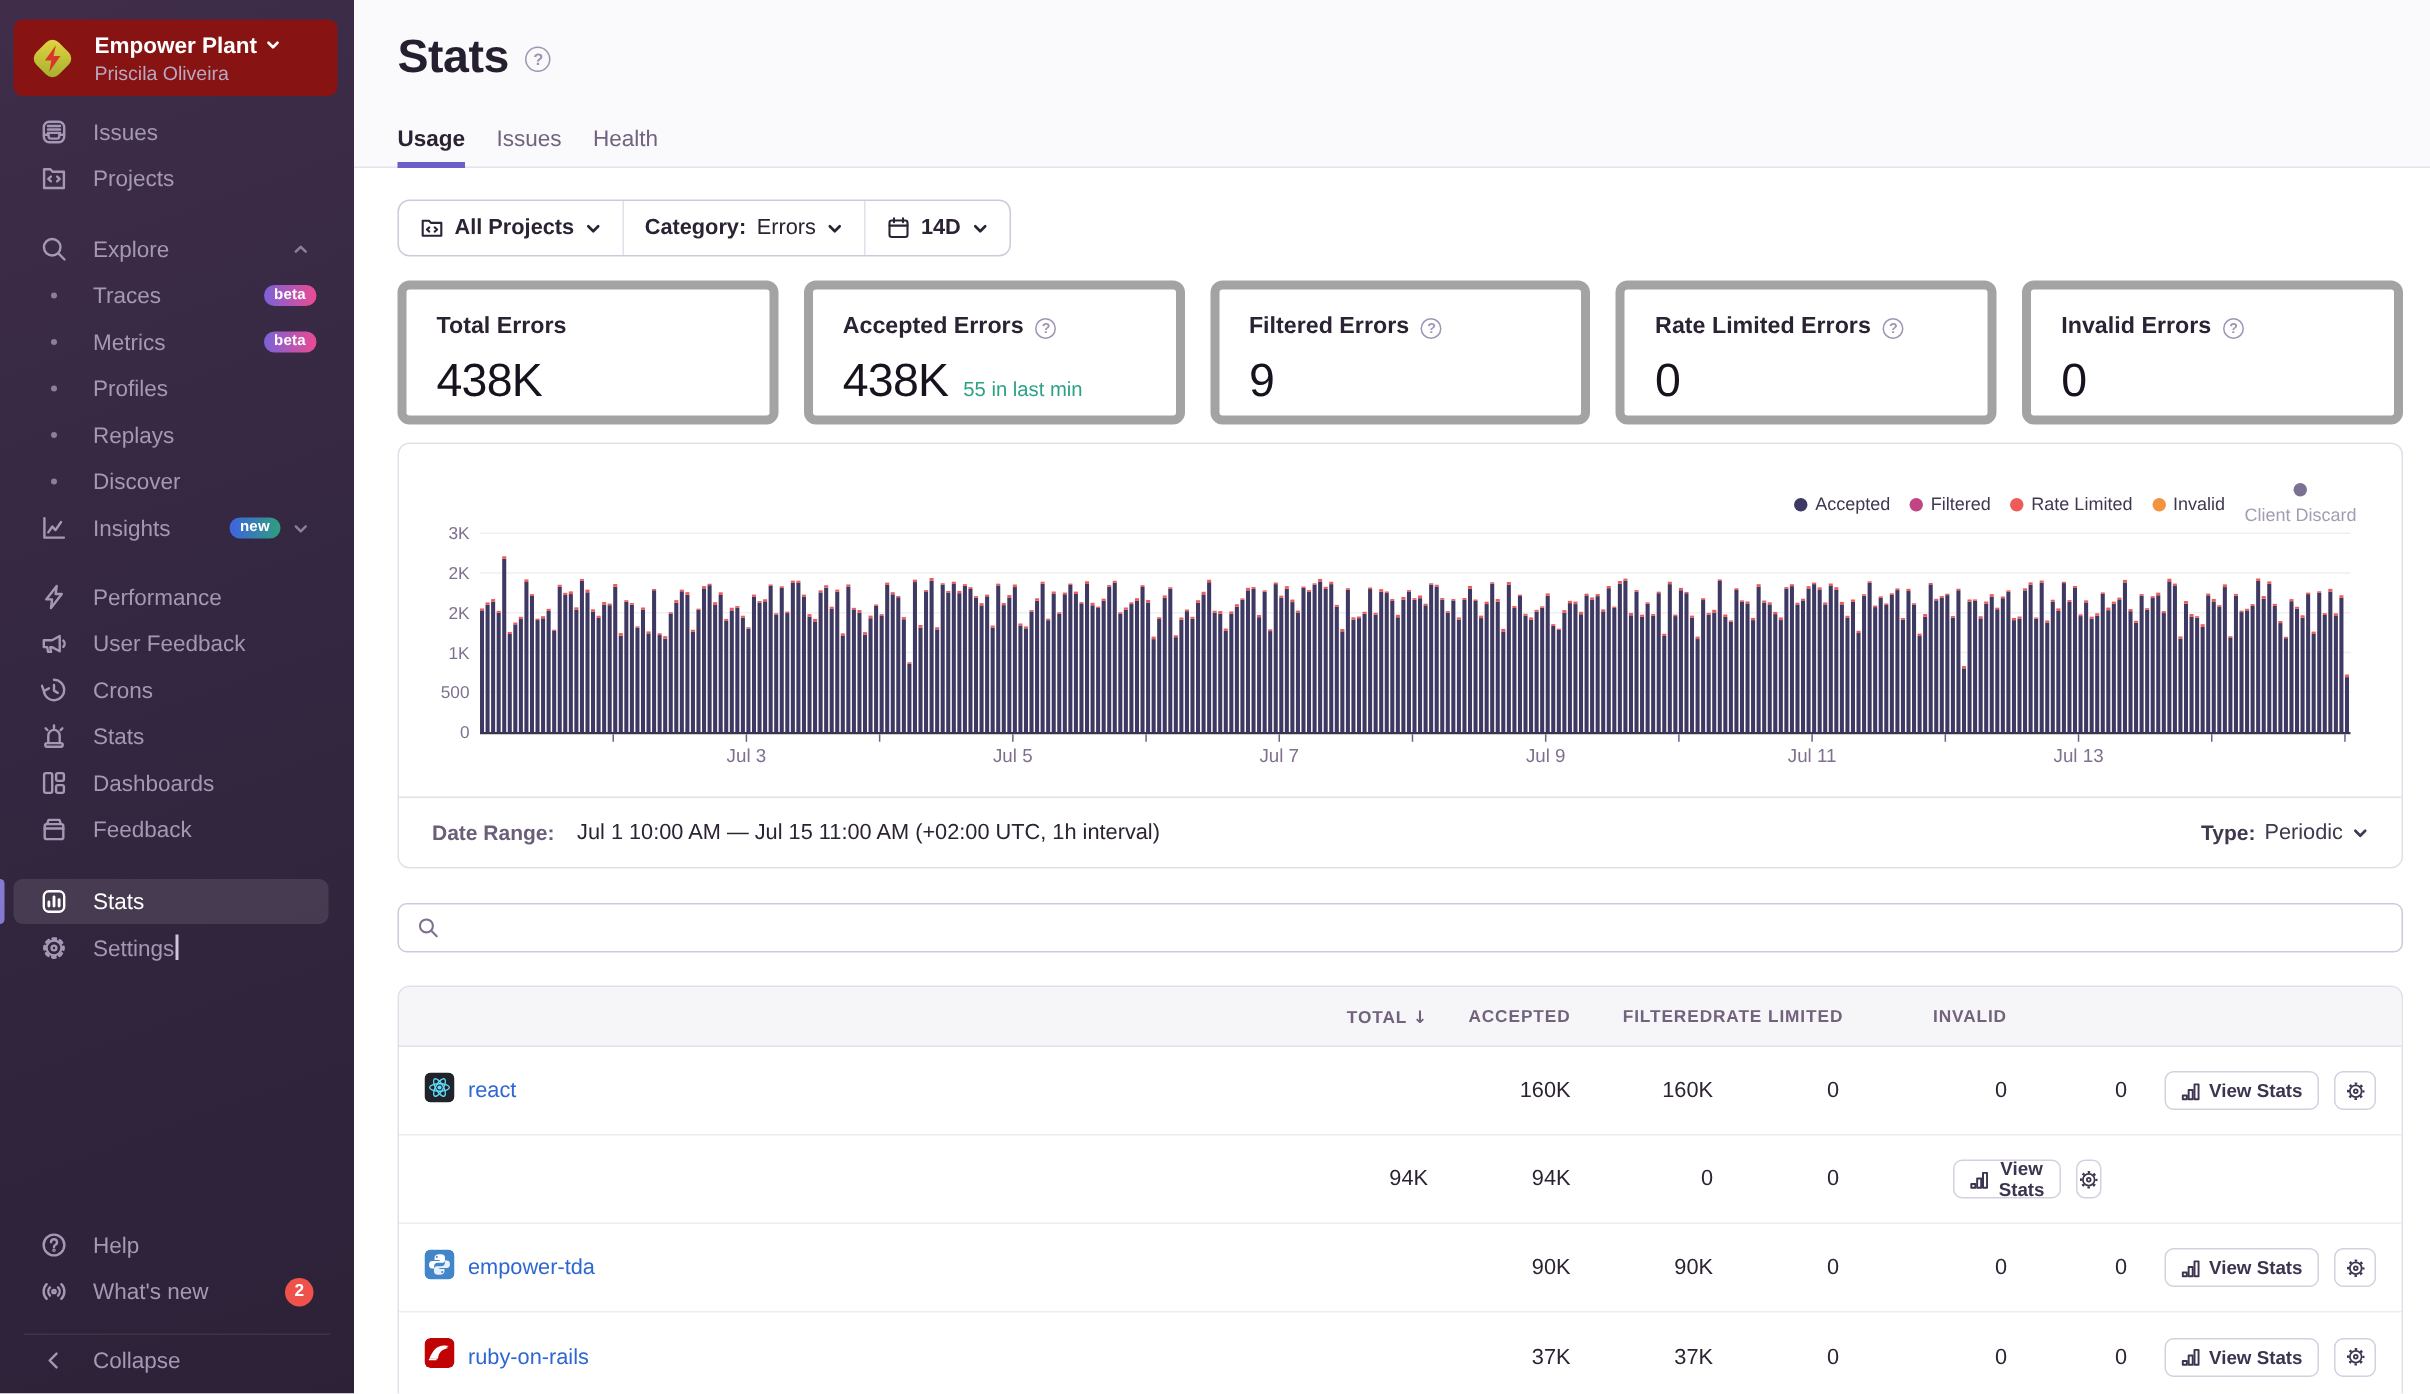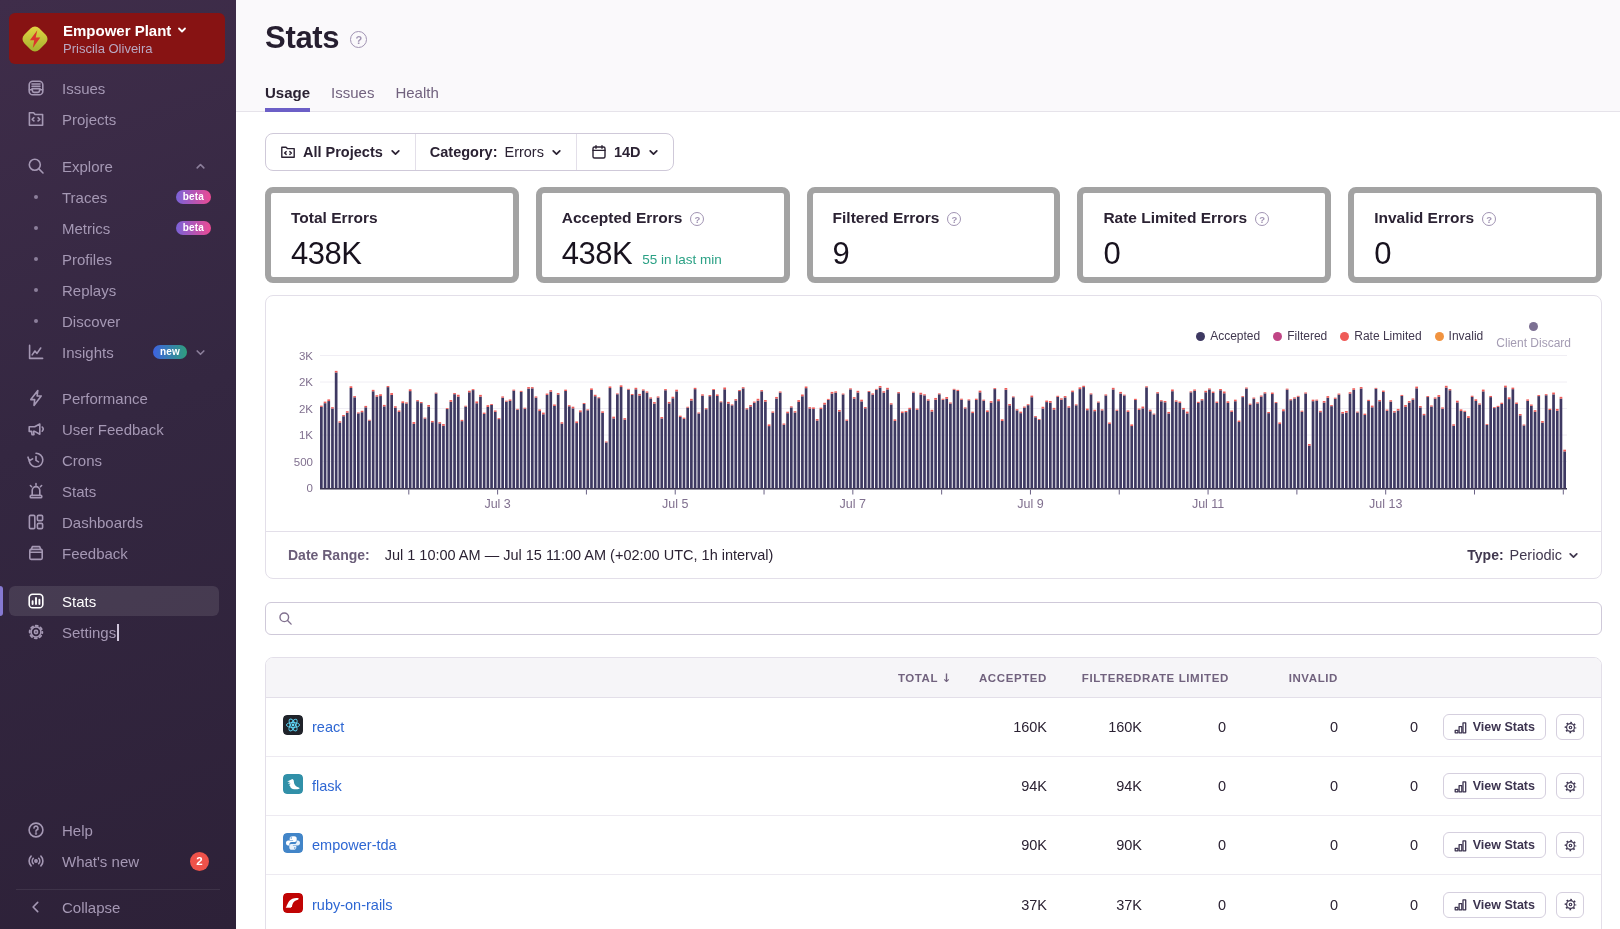--- a/index.html
+++ b/index.html
@@ -1202,27 +1202,20 @@
                     <svg width="15" height="15" viewBox="0 0 18 18" fill="none" stroke="#3d3450" stroke-width="1.4">
                       <circle cx="9" cy="9" r="4.7" stroke-width="1.4"></circle>
                       <circle cx="9" cy="9" r="6.1" stroke-width="1.8" stroke-dasharray="2 2.79" stroke-dashoffset="1"></circle>
                       <circle cx="9" cy="9" r="1.5"></circle>
                     </svg>
                   </span>
                 </button>
               </div>
             </div>
             <div class="trow tbody-row">
-              <div class="td-project">
-                <span><svg class="proj-icon" width="20" height="20" viewBox="0 0 20 20">
-                    <rect width="20" height="20" rx="4" fill="#3190a8"></rect>
-                    <path d="M9.4 5 L4.2 7.6 l2.9 .3 -2.3 1.6 2.9 .3 -1.7 1.4 1 .5 c.2 2.1 1.9 3.5 4.4 3.6 2 .1 3.5-.2 4.8-.6 .5-.2 .5-.7 0-.9 -2.5-.7-4.2-2-5-4.2 L10.6 6 Z" fill="#fff"></path>
-                  </svg></span>
-                <a class="proj-name">flask</a>
-              </div>
               <div class="td-num">94K</div>
               <div class="td-num">94K</div>
               <div class="td-num">0</div>
               <div class="td-num">0</div>
               <div class="td-num">0</div>
               <div class="td-actions">
                 <button class="btn"><span style="display:flex">
                     <svg width="13" height="13" viewBox="0 0 13 13" fill="none" stroke="#3d3450" stroke-width="1.3" stroke-linejoin="round">
                       <path d="M1.2 11.8 V9.3 h2.7 v2.5 Z"></path>
                       <path d="M5.1 11.8 V5.6 h2.7 v6.2 Z"></path>

